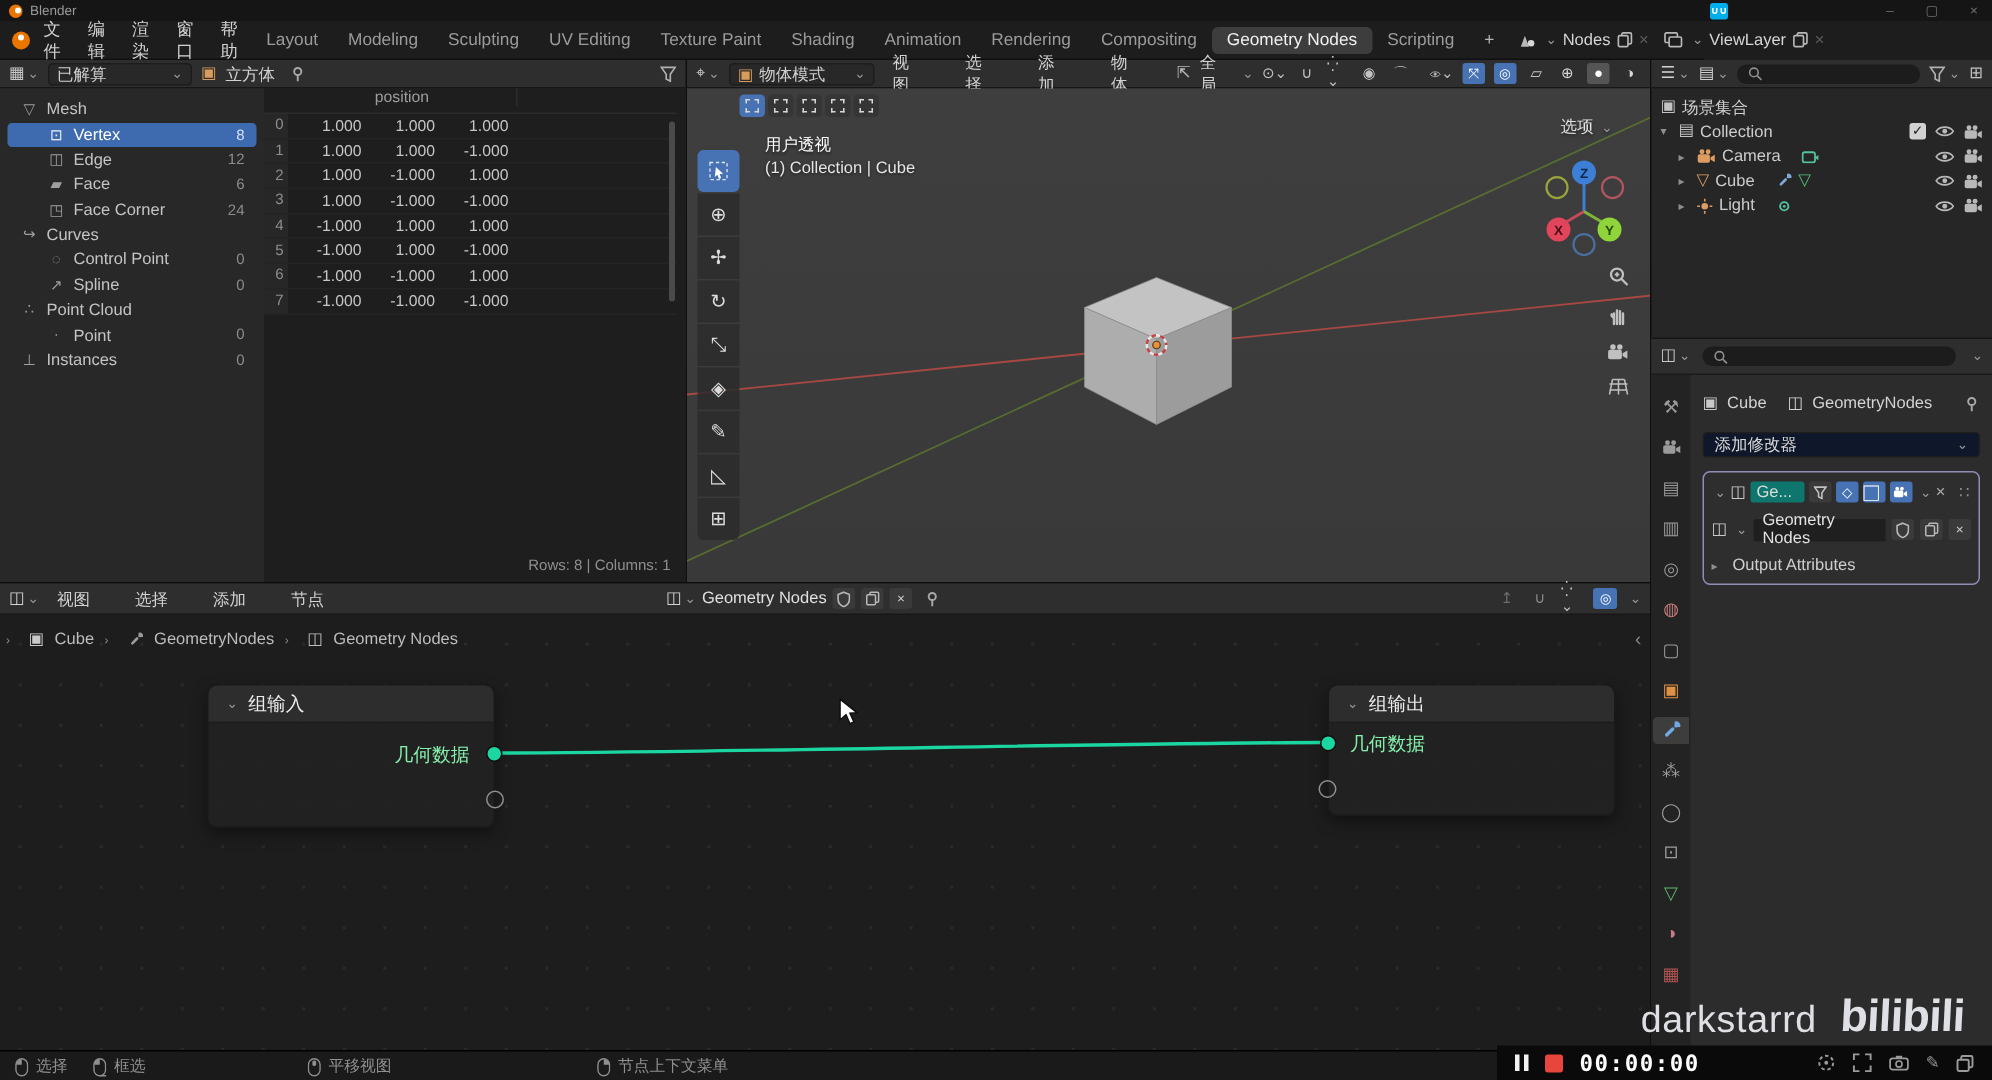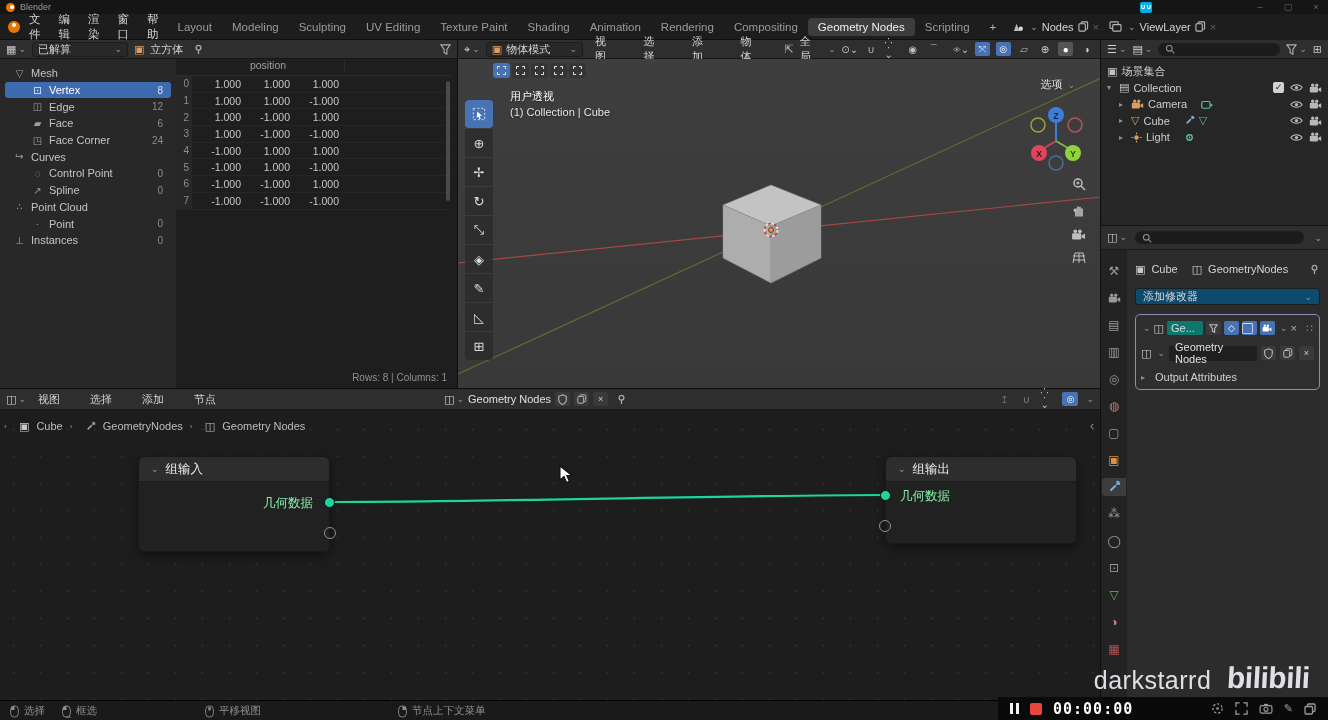--- a/index.html
+++ b/index.html
@@ -76,21 +76,21 @@
   .ol-row{height:16.5px;display:flex;align-items:center;gap:4px;padding:0 6px;font-size:11px;color:#cdcdcd;white-space:nowrap}
   .ol-right{margin-left:auto;display:flex;gap:6px;align-items:center}
   .disc{color:#8f8f8f;font-size:8px;width:8px}
   .props{position:absolute;left:0;top:185px;right:0;bottom:0;background:#2c2c2c;border-top:1px solid #141414}
   .props-header{height:24px;background:#2e2e2e;border-bottom:1px solid #1a1a1a;display:flex;align-items:center;gap:8px;padding:0 6px}
   .ptabs{position:absolute;left:0;top:24px;bottom:0;width:26px;background:#232323;display:flex;flex-direction:column;align-items:center;padding-top:12px;gap:9px}
   .ptab{width:24px;height:18px;display:flex;align-items:center;justify-content:center;font-size:12px;color:#9a9a9a}
   .ptab.active{background:#3d3d3d;border-radius:3px 0 0 3px}
   .pcontent{position:absolute;left:26px;top:24px;right:0;bottom:0;padding:8px 8px 0 8px;font-size:11px}
   .pcrumb{display:flex;align-items:center;gap:6px;color:#d3d3d3;height:22px}
-  .addmod{margin-top:8px;background:#0c4a6e;border:1px solid #1e1e1e;border-radius:3px;height:17px;display:flex;align-items:center;padding:0 7px;color:#d8d8d8}
+  .addmod{margin-top:8px;background:#0f172a;border:1px solid #1e1e1e;border-radius:3px;height:17px;display:flex;align-items:center;padding:0 7px;color:#d8d8d8}
   .modpanel{margin-top:9px;border:1px solid #8d8db5;border-radius:5px;background:#2e2e2e;padding:4px 5px 6px 5px}
   .modhead{display:flex;align-items:center;gap:3px;height:18px}
   .modname{background:#0f766e;border-radius:2px;height:14px;padding:0 4px;color:#ddd;display:flex;align-items:center;width:36px}
   .bluebtn{background:#4772b3;width:15px;height:14px;border-radius:2px;display:inline-flex;align-items:center;justify-content:center;color:#fff;font-size:9px}
   .graybtn{background:#3a3a3a;width:15px;height:14px;border-radius:2px;display:inline-flex;align-items:center;justify-content:center;color:#ccc;font-size:9px}
   .ngrow{display:flex;align-items:center;gap:4px;margin-top:8px;height:16px}
   .ngname{background:#1f1f1f;border-radius:2px 0 0 2px;height:15px;flex:1;display:flex;align-items:center;padding:0 6px;color:#e2e2e2}
   .outattr{margin-top:10px;color:#cfcfcf;display:flex;align-items:center;gap:6px}
   
   .nodeeditor{position:absolute;left:0;top:388px;width:1100px;height:312px;background:#1d1d1d;background-image:radial-gradient(circle,#2a2a2a 1px,transparent 1.3px);background-size:27px 27px;border-top:1px solid #0d0d0d}

